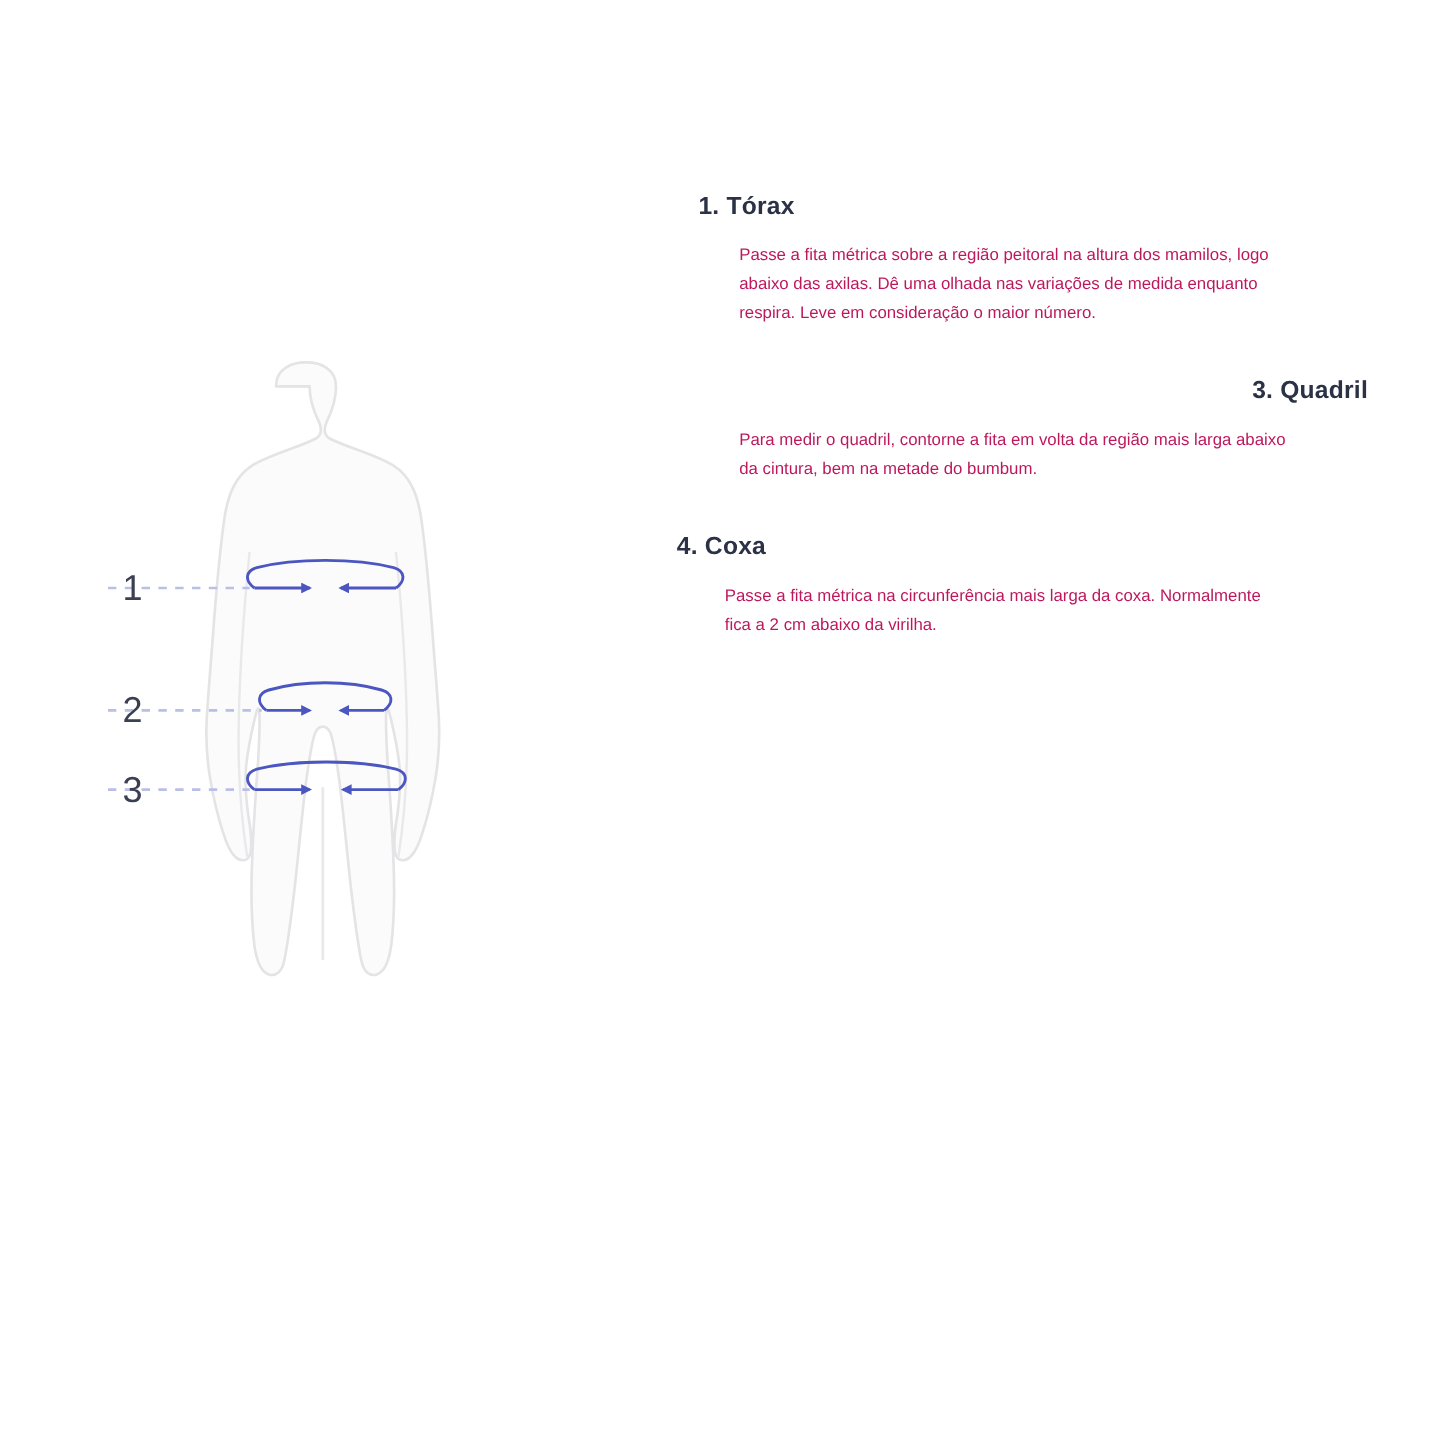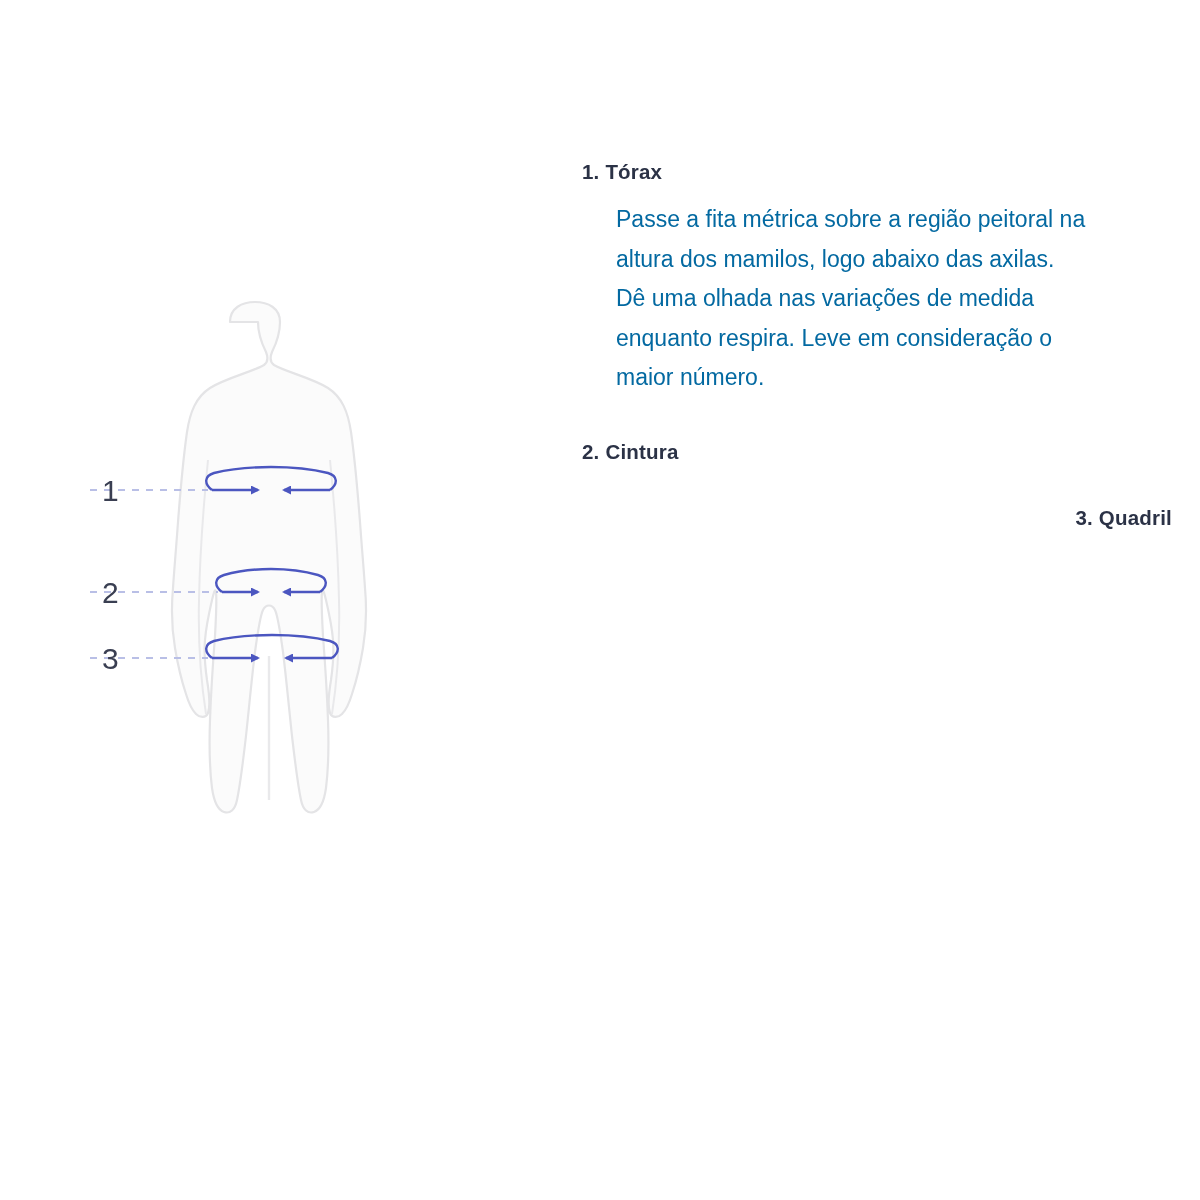--- a/index.html
+++ b/index.html
@@ -50,39 +50,39 @@
   #num-1 { left: 22px; top: 176px; }
   #num-2 { left: 22px; top: 278px; }
   #num-3 { left: 22px; top: 344px; }
 
   
   .text-col {
     position: relative;
     width: 660px;
     height: 964px;
     flex: 0 0 660px;
-    padding: 160px 28px 0 20px;
+    padding: 160px 60px 0 20px;
     box-sizing: border-box;
   }
   .step {
     margin-bottom: 36px;
   }
   .step-title {
     font-family: "Liberation Sans", sans-serif;
     font-size: 20.5px;
     font-weight: bold;
     color: #2b3246;
     letter-spacing: 0.2px;
     margin: 0 0 10px 0;
   }
   .step-body {
     font-family: "Liberation Sans", sans-serif;
-    font-size: 23px;
+    font-size: 14px;
     font-weight: 400;
-    color: #0369a1;
+    color: #be185d;
     line-height: 1.72;
     margin: 16px;
     max-width: 470px;
   }
   .step-1 .step-title { margin-left: 22px; }
   .step-1 .step-body { margin-left: 56px; }
   .step-2 { margin-top: 42px; }
   .step-2 .step-title { margin-left: 22px; }
   .step-2 .step-body { margin-left: 56px; }
   .step-3 { margin-top: 42px; }
@@ -194,22 +194,26 @@
   </div>
 
   <div class="text-col">
 
     <div class="step step-1">
       <h3 class="step-title">1. Tórax</h3>
       <p class="step-body">Passe a fita métrica sobre a região peitoral na altura dos mamilos, logo abaixo das axilas. Dê uma olhada nas variações de medida enquanto respira. Leve em consideração o maior número.</p>
     </div>
 
     <div class="step step-2">
-      <h3 class="step-title">2. Cintura</h3>
     </div>
 
     <div class="step step-3">
       <h3 class="step-title">3. Quadril</h3>
-    </div>
-
+      <p class="step-body">Para medir o quadril, contorne a fita em volta da região mais larga abaixo da cintura, bem na metade do bumbum.</p>
+    </div>
+
+    <div class="step step-4">
+      <h3 class="step-title">4. Coxa</h3>
+      <p class="step-body">Passe a fita métrica na circunferência mais larga da coxa. Normalmente fica a 2 cm abaixo da virilha.</p>
+    </div>
 
   </div>
 </div>
 
 </body></html>

